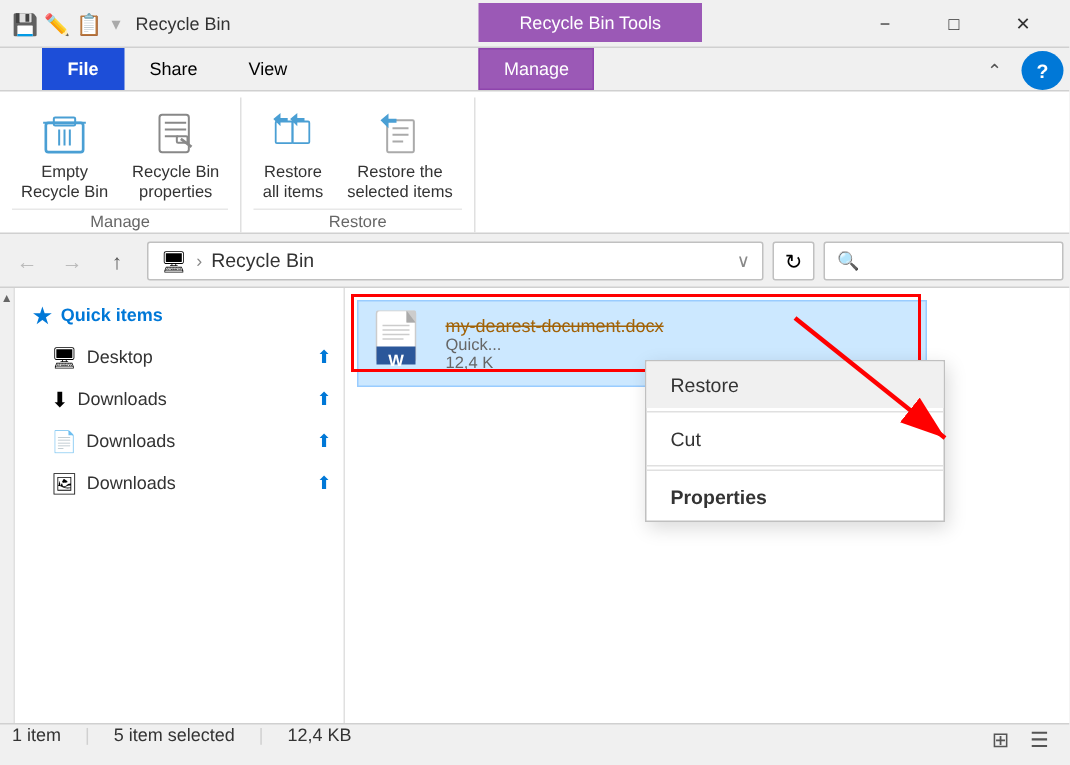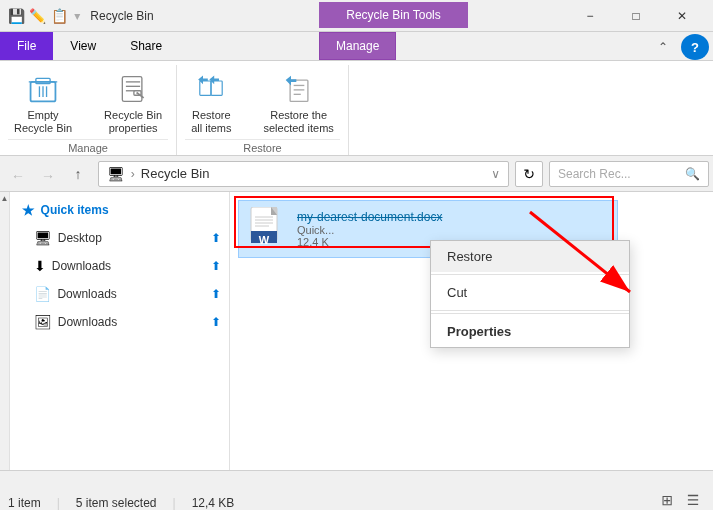--- a/index.html
+++ b/index.html
@@ -55,23 +55,24 @@
     .ribbon-tab {
       padding: 4px 16px;
       font-size: 12px;
       cursor: pointer;
       border: 1px solid transparent;
       height: 28px;
       display: flex;
       align-items: center;
     }
     .ribbon-tab.file {
-      background: #6d28d9;
+      background: #1d4ed8;
       color: white;
-      font-weight: 400;
+      font-weight: 700;
+      margin-left: 28px;
     }
     .ribbon-tab.active {
       background: white;
       border: 1px solid #d0d0d0;
       border-bottom: 1px solid white;
       margin-bottom: -1px;
       z-index: 2;
     }
     .ribbon-tab.manage-tab {
       background: #9b59b6;
@@ -95,21 +96,21 @@
       display: flex;
       flex-direction: column;
       align-items: center;
       padding: 0 8px;
       border-right: 1px solid #e0e0e0;
       position: relative;
     }
     .ribbon-group-content {
       display: flex;
       align-items: center;
-      gap: 20px;
+      gap: 4px;
       flex: 1;
       padding-top: 4px;
     }
     .ribbon-group-label {
       font-size: 11px;
       color: #666;
       text-align: center;
       padding: 2px 0 4px 0;
       width: 100%;
       border-top: 1px solid #e8e8e8;
@@ -281,21 +282,21 @@
       justify-content: center;
       flex-shrink: 0;
       position: relative;
     }
     .file-info {
       display: flex;
       flex-direction: column;
     }
     .file-name {
       font-size: 12px;
-      color: #0369a1;
+      color: #a16207;
       text-decoration: line-through;
     }
     .file-type {
       font-size: 11px;
       color: #666;
     }
     .file-size {
       font-size: 11px;
       color: #666;
     }
@@ -340,25 +341,25 @@
       z-index: 200;
       pointer-events: none;
     }
 
     
     .status-bar {
       position: absolute;
       bottom: 0;
       left: 0;
       right: 0;
-      height: 40px;
+      height: 28px;
       background: #f0f0f0;
       border-top: 1px solid #d0d0d0;
       display: flex;
-      align-items: flex-end;
+      align-items: flex-start;
       padding: 0 8px;
       gap: 16px;
       font-size: 12px;
       color: #333;
     }
     .status-separator {
       color: #d0d0d0;
     }
     .view-btns {
       margin-left: auto;
@@ -446,24 +447,24 @@
     <button class="window-btn">□</button>
     <button class="window-btn close">✕</button>
   </div>
 </div>
 
 <div class="tab-strip">
   <div class="ribbon-tab file">
     <span>File</span>
   </div>
   <div class="ribbon-tab">
+    <span>Share</span>
+  </div>
+  <div class="ribbon-tab">
     <span>View</span>
-  </div>
-  <div class="ribbon-tab">
-    <span>Share</span>
   </div>
   <div class="ribbon-tab manage-tab" style="margin-left:0;margin-right:0;position:absolute;left:319px;top:0;">
     <span>Manage</span>
   </div>
   <div style="margin-left:auto;display:flex;align-items:center;gap:2px;padding-right:4px;">
     <button class="up-chevron">⌃</button>
     <button class="help-btn">?</button>
   </div>
 </div>
 
@@ -538,21 +539,20 @@
   <button class="nav-btn disabled">→</button>
   <button class="nav-btn">↑</button>
   <div class="address-bar">
     <span class="address-icon">🖥</span>
     <span class="address-separator">›</span>
     <span class="address-text">Recycle Bin</span>
     <span class="address-chevron">∨</span>
   </div>
   <button class="refresh-btn">↻</button>
   <div class="search-bar">
-    <span class="search-text">Search Rec...</span>
     <span>🔍</span>
   </div>
 </div>
 
 <div class="main-content">
 
   <div style="display:flex;height:100%;">
     <div style="width:10px;background:#f0f0f0;border-right:1px solid #e0e0e0;display:flex;flex-direction:column;align-items:center;padding:2px 0;">
       <span style="font-size:8px;color:#666;cursor:pointer;">▲</span>
     </div>

